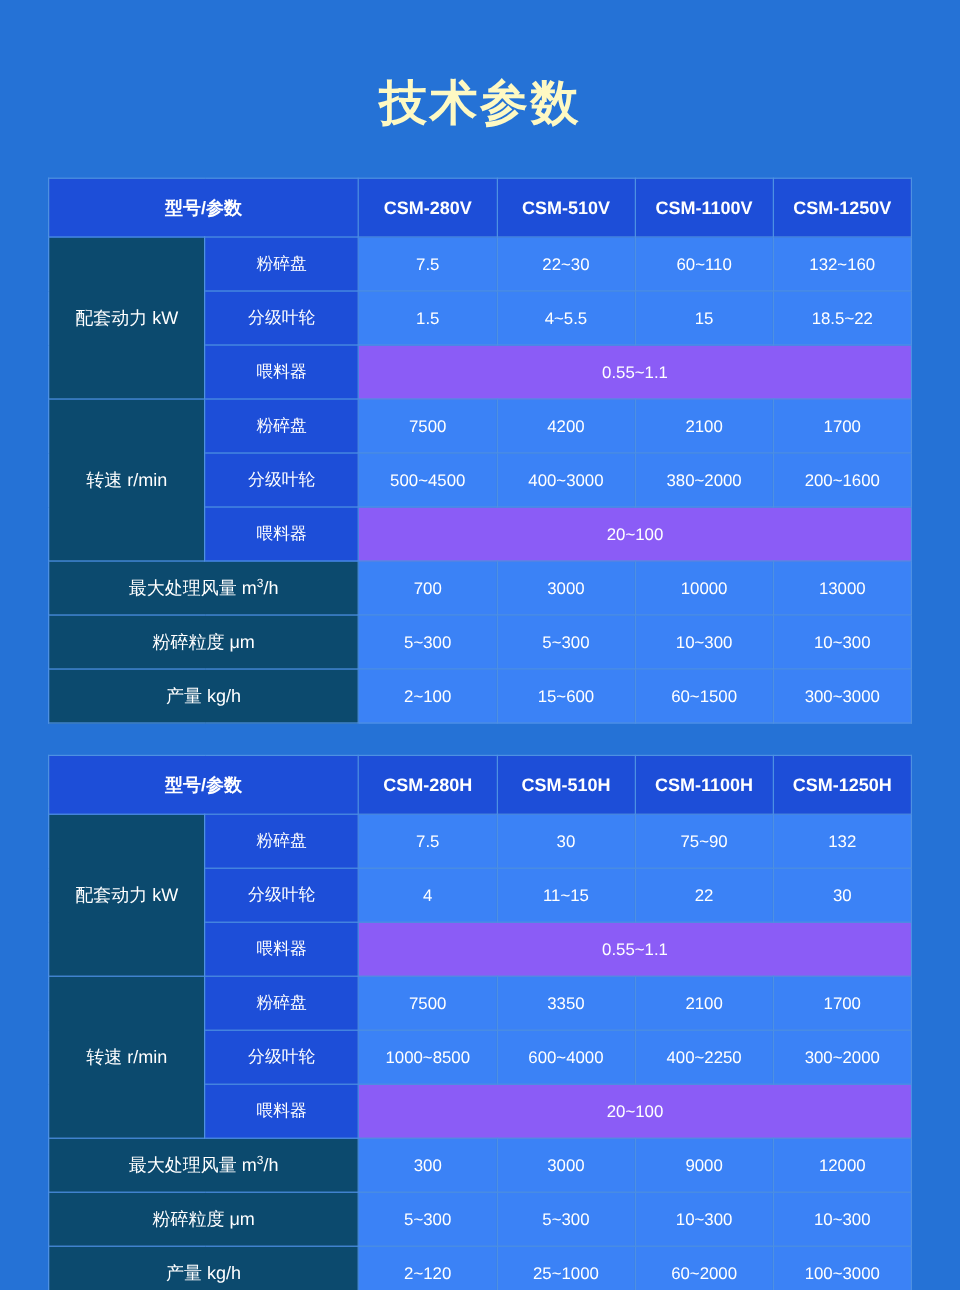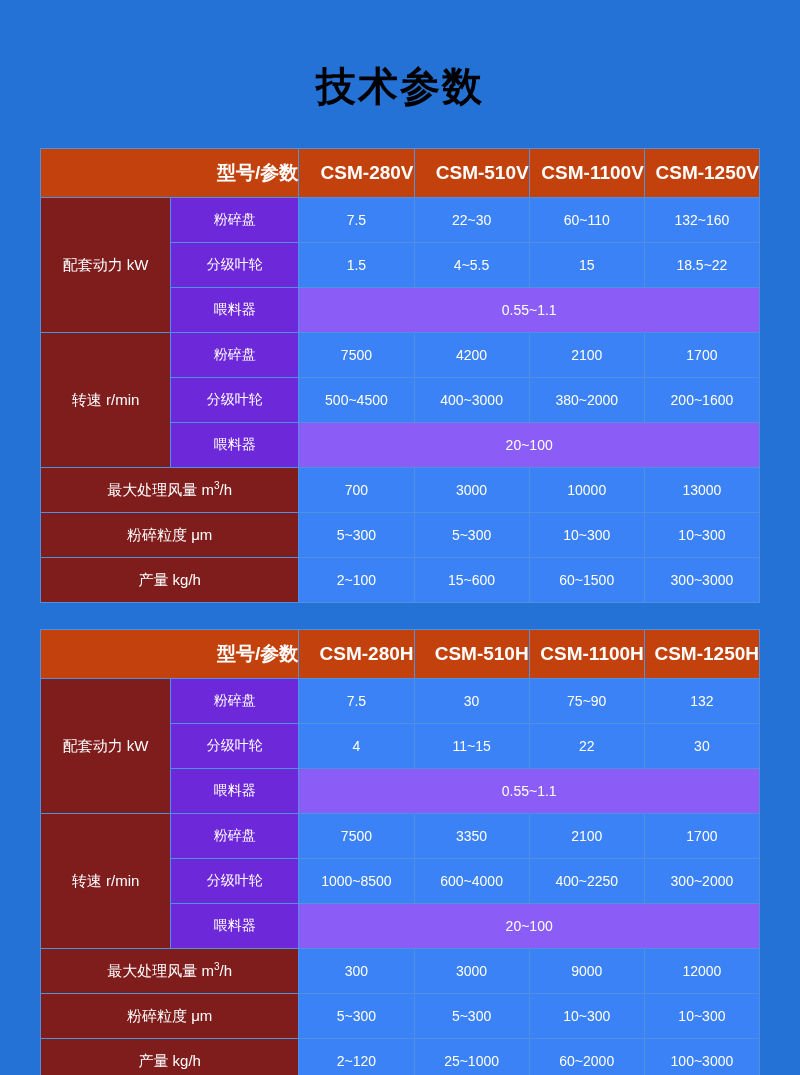--- a/index.html
+++ b/index.html
@@ -17,21 +17,21 @@
   .page {
     width: 800px;
     box-sizing: border-box;
     padding: 0 40px 24px 40px;
   }
   .page-title {
     text-align: center;
     font-size: 40px;
     font-weight: bold;
     letter-spacing: 2px;
-    color: #000000;
+    color: #fef9c3;
     padding-top: 62px;
     padding-bottom: 38px;
     line-height: 1.2;
   }
   table.spec {
     width: 720px;
     border-collapse: collapse;
     table-layout: fixed;
     margin-bottom: 26px;
     font-size: 14px;
@@ -44,35 +44,34 @@
     height: 44px;
     color: #ffffff;
     font-weight: normal;
   }
   
   col.c-label1 { width: 130px; }
   col.c-label2 { width: 128px; }
   col.c-val { width: 115px; }
 
   tr.head td, tr.head th {
-    background: #c2410c;
+    background: #1d4ed8;
     font-weight: bold;
-    font-size: 19px;
+    font-size: 15px;
     height: 48px;
-    text-align: right;
   }
   td.rowlabel {
-    background: #7f1d1d;
+    background: #0c4a6e;
     font-weight: bold;
     font-size: 15px;
     text-align: left;
     padding-left: 18px;
   }
   td.sublabel {
-    background: #6d28d9;
+    background: #1d4ed8;
     font-size: 14px;
   }
   td.value {
     background: #3b82f6;
     font-size: 14px;
   }
   td.value.wide {
     background: #8b5cf6;
   }
   td.head-left {

